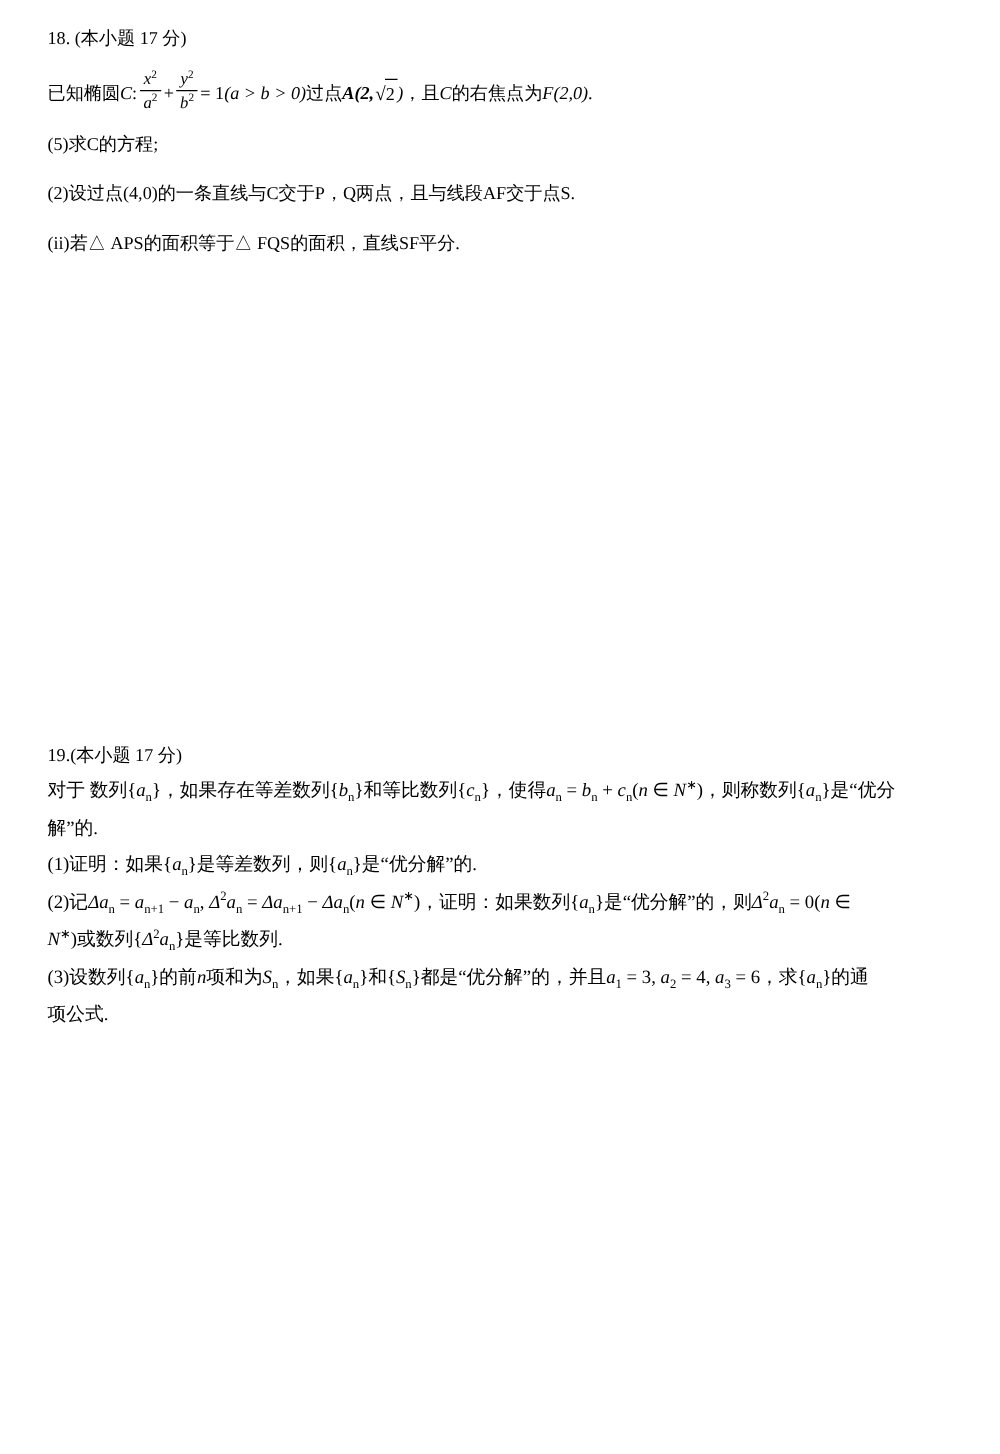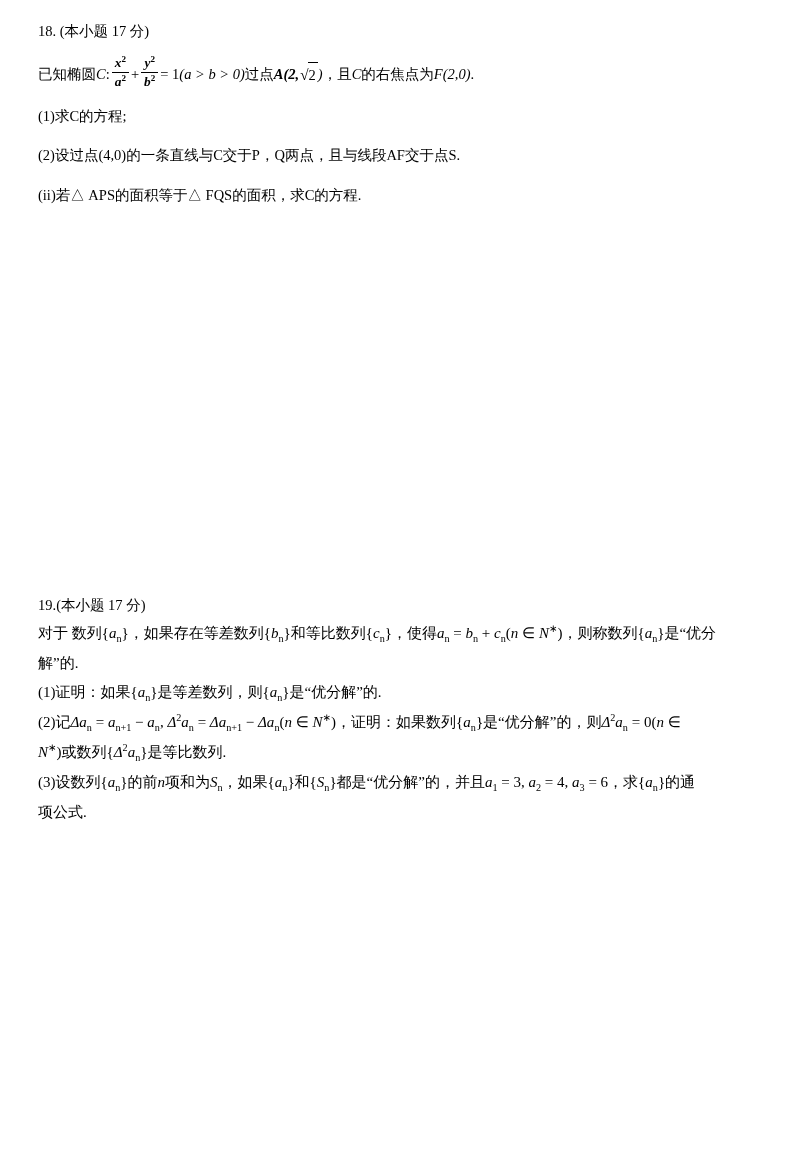--- a/index.html
+++ b/index.html
@@ -46,21 +46,20 @@
     font-family: "Liberation Serif", serif;
     font-style: italic;
   }
   .frac {
     display: inline-block;
     vertical-align: -0.52em;
     text-align: center;
     font-size: 0.92em;
     line-height: 1.08;
     margin: 0 2px;
-    font-weight: bold;
   }
   .frac .num {
     display: block;
     padding: 0 3px 1px 3px;
     border-bottom: 1px solid #000;
   }
   .frac .den {
     display: block;
     padding: 1px 3px 0 3px;
   }
@@ -103,26 +102,26 @@
   <div class="content">
 
     <div class="q-block">
 
       <div class="q-head">18. (本小题 17 分)</div>
 
       <div class="line">
         <span>已知椭圆</span><span class="mi">C</span><span>:</span><span class="frac"><span class="num"><span class="mi">x</span><span class="sup">2</span></span><span class="den"><span class="mi">a</span><span class="sup">2</span></span></span><span>+</span><span class="frac"><span class="num"><span class="mi">y</span><span class="sup">2</span></span><span class="den"><span class="mi">b</span><span class="sup">2</span></span></span><span>= 1</span><span class="mi">(a &gt; b &gt; 0)</span><span>过点</span><span class="mi nowrap">A(2,</span><span class="sqrt"><span class="radic">√</span><span class="rad-body">2</span></span><span class="mi">)</span><span>，</span><span>且</span><span class="mi">C</span><span>的右焦点为</span><span class="mi">F(2,0)</span><span>.</span>
       </div>
 
-      <div class="line">(1)求C的方程;</div>
+      <div class="line">(5)求C的方程;</div>
 
       <div class="line">(2)设过点(4,0)的一条直线与C交于P，Q两点，且与线段AF交于点S.</div>
 
 
-      <div class="line">(ii)若△ APS的面积等于△ FQS的面积，求C的方程.</div>
+      <div class="line">(ii)若△ APS的面积等于△ FQS的面积，直线SF平分.</div>
 
       <div class="spacer-18"></div>
     </div>
 
     <div class="q-block q19">
 
       <div class="q-head" style="margin-bottom:2px;">19.(本小题 17 分)</div>
 
       <div class="line">
         对于 数列{<span class="mi">a<span class="sub">n</span></span>}，如果存在等差数列{<span class="mi">b<span class="sub">n</span></span>}和等比数列{<span class="mi">c<span class="sub">n</span></span>}，使得<span class="mi">a<span class="sub">n</span></span> = <span class="mi">b<span class="sub">n</span></span> + <span class="mi">c<span class="sub">n</span></span>(<span class="mi">n</span> ∈ <span class="mi">N</span><span class="sup">∗</span>)，则称数列{<span class="mi">a<span class="sub">n</span></span>}是“优分

